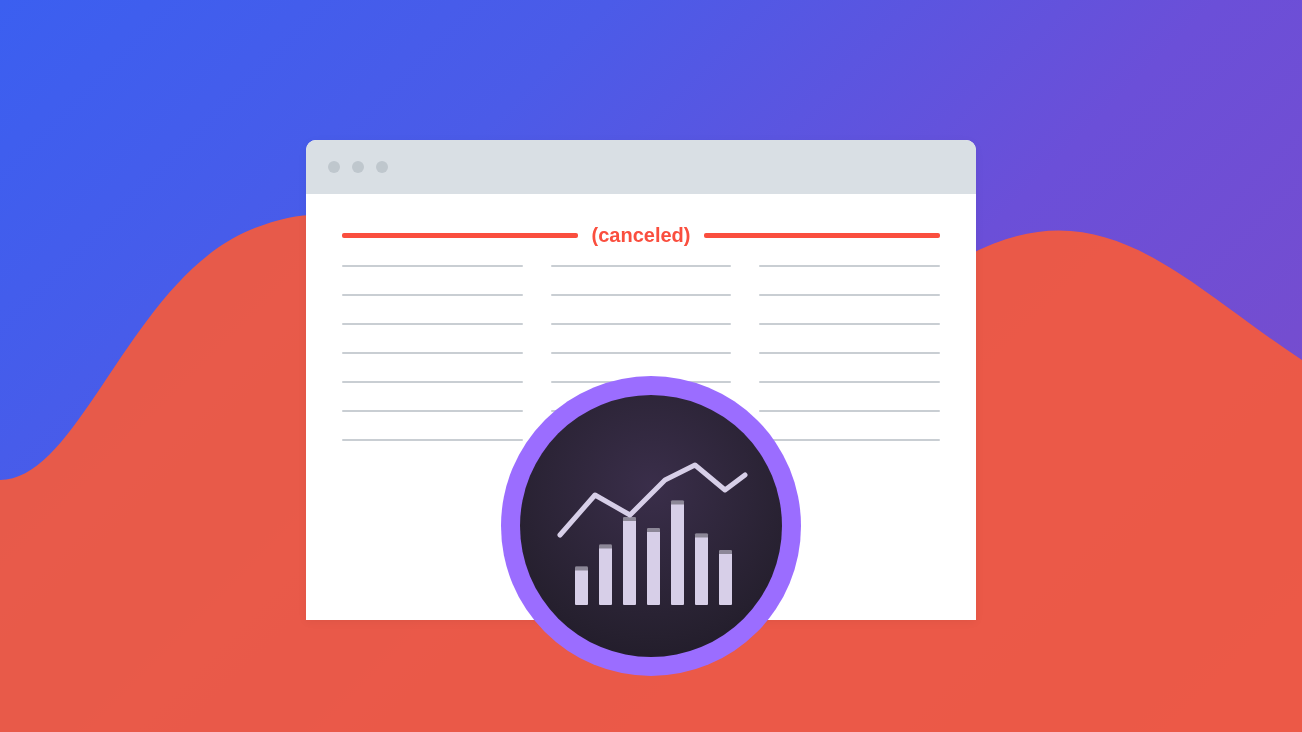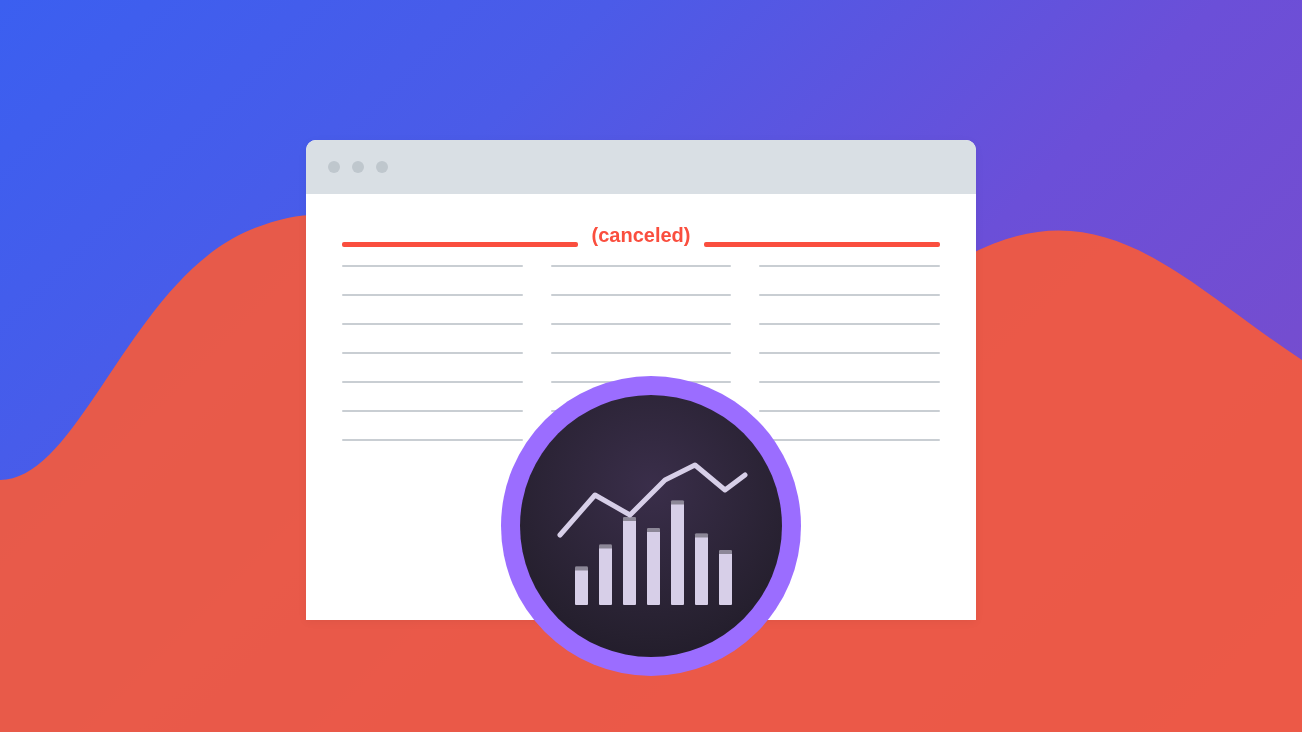--- a/index.html
+++ b/index.html
@@ -45,21 +45,21 @@
     width: 12px;
     height: 12px;
     border-radius: 50%;
     background: #bfc7cd;
   }
   .content-area {
     padding: 30px 36px 0 36px;
   }
   .header-row {
     display: flex;
-    align-items: flex-end;
+    align-items: center;
     gap: 14px;
     margin-bottom: 18px;
   }
   .thick-line {
     flex: 1;
     height: 5px;
     background: #fa4e3e;
     border-radius: 2px;
   }
   .cancel-label {

